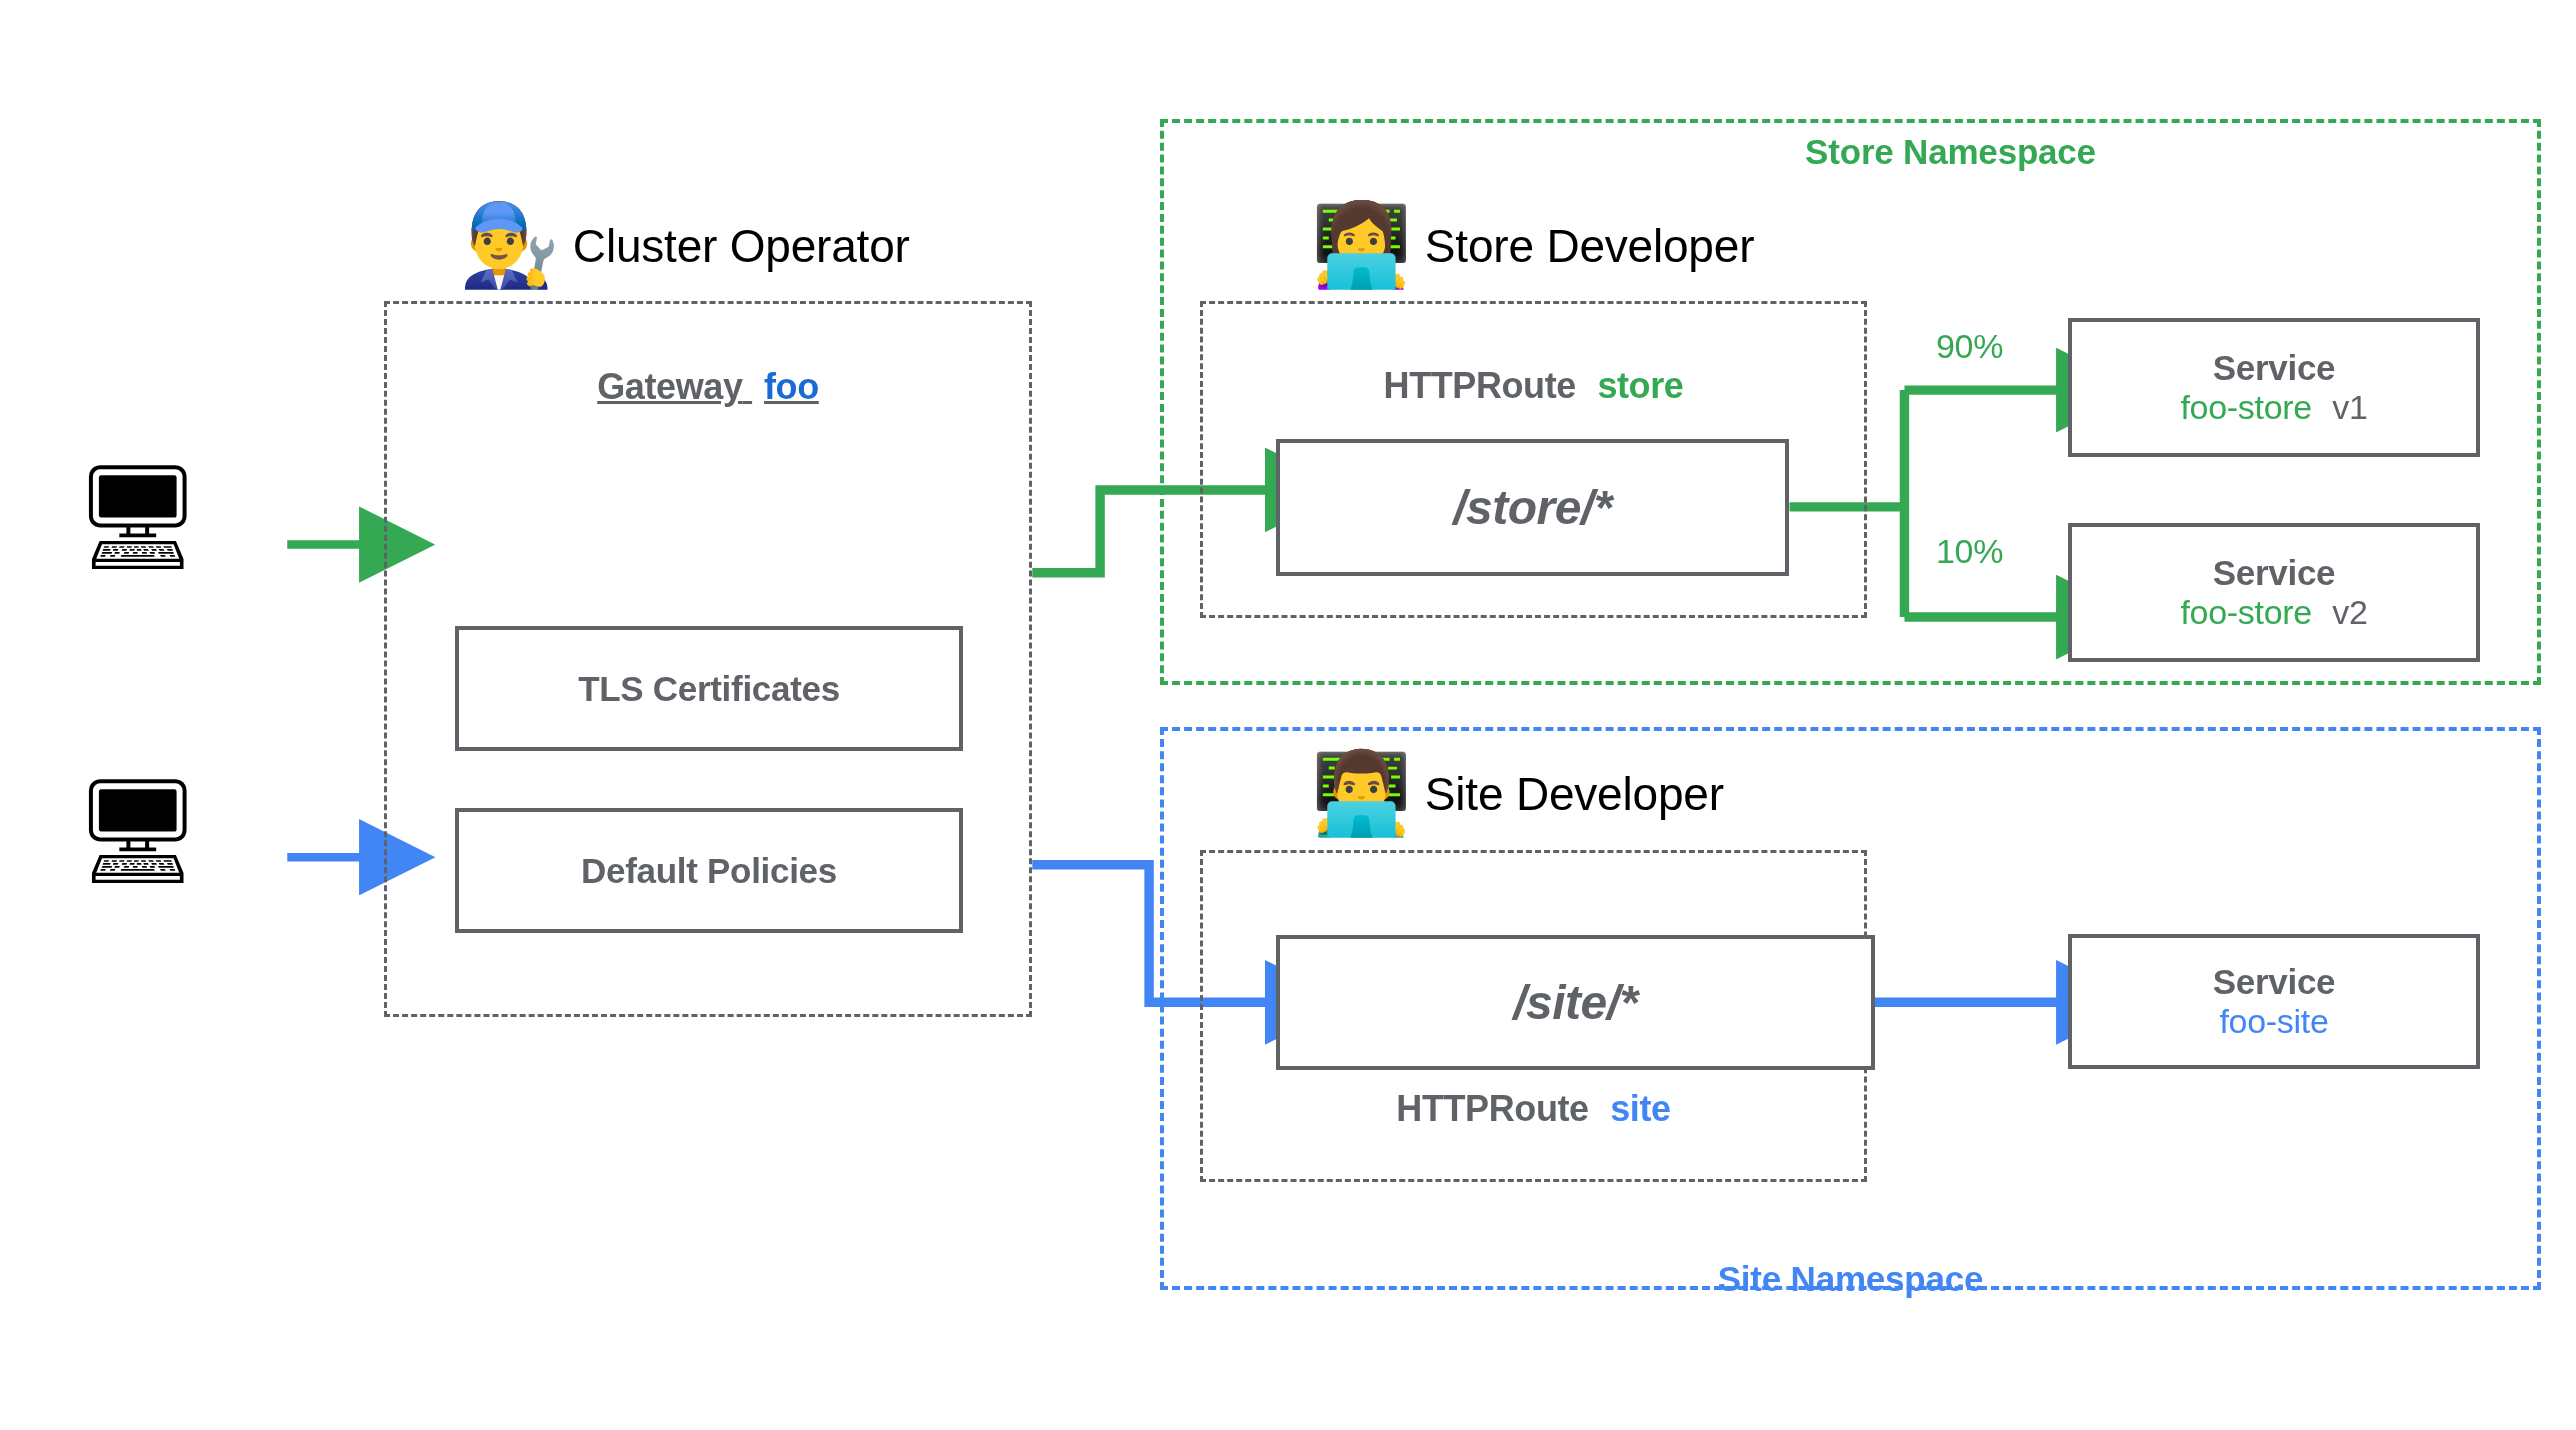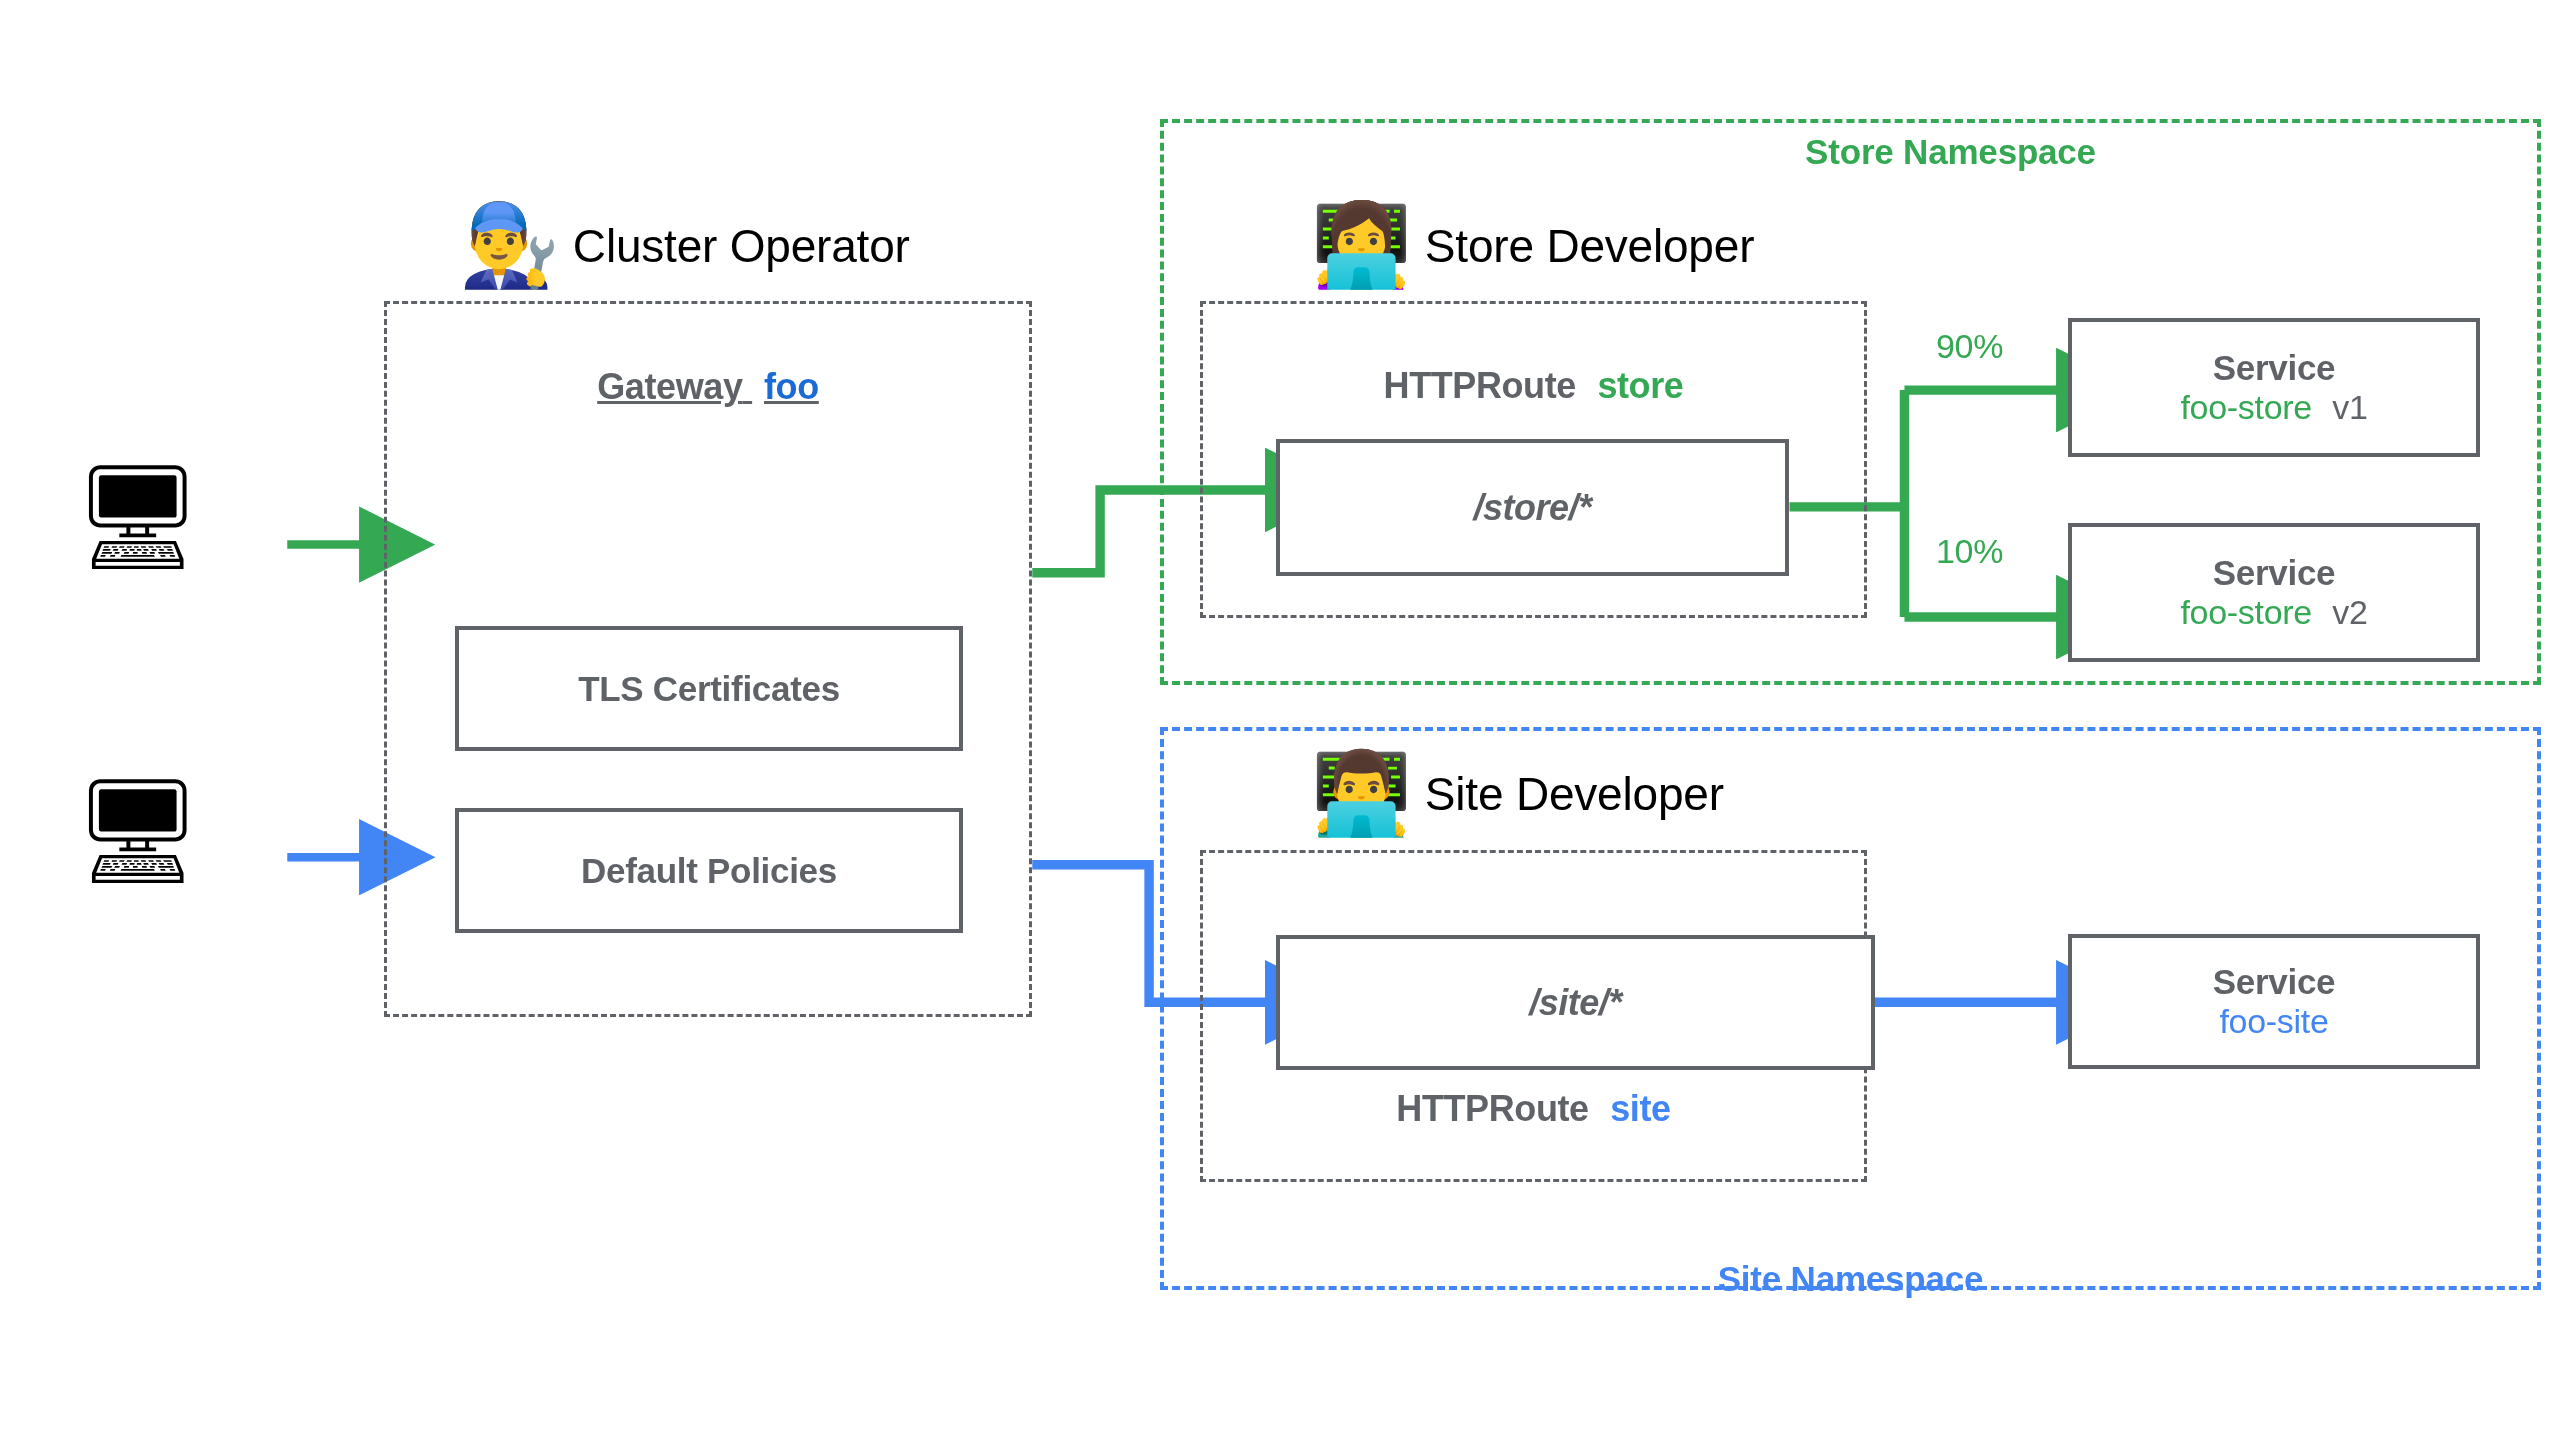--- a/index.html
+++ b/index.html
@@ -65,21 +65,21 @@
     letter-spacing:-0.3px;
   }
   .box-sub-italic{
     font-size:34px;
     font-style:italic;
     font-weight:normal;
     line-height:1.15;
     color:#5f6368;
   }
   .path-text{
-    font-size:36px;
+    font-size:48px;
     font-style:italic;
     font-weight:bold;
     color:#5f6368;
     letter-spacing:-0.5px;
   }
   .accent-green{color:#34a853;}
   .accent-blue{color:#4285f4;}
   .accent-gray{color:#5f6368;}
 
   

